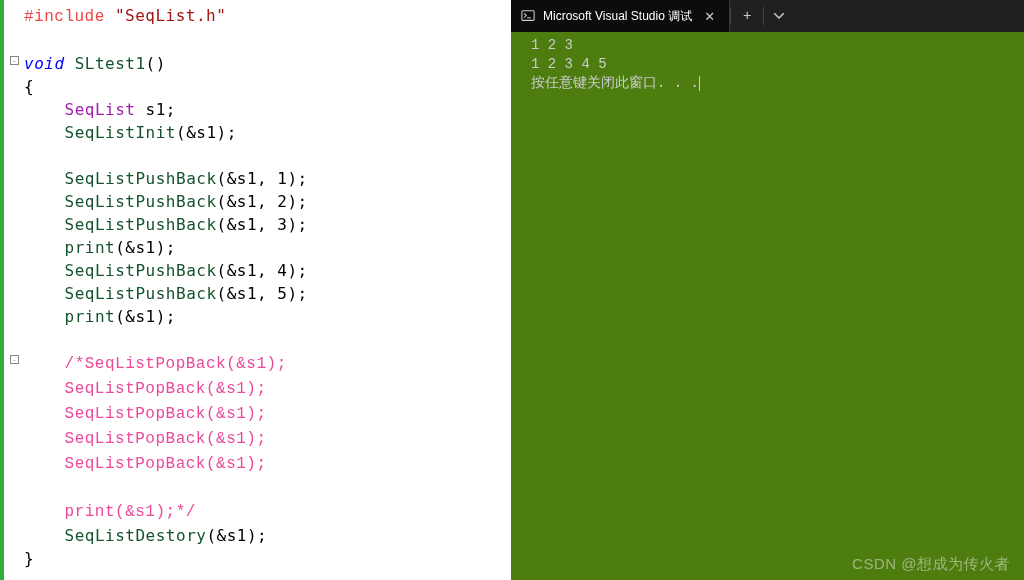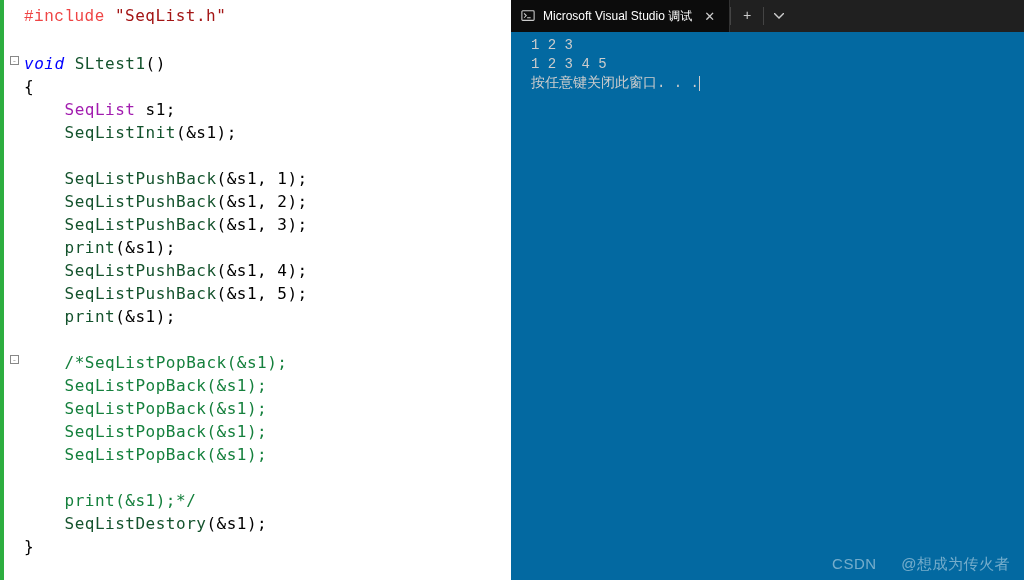--- a/index.html
+++ b/index.html
@@ -43,26 +43,26 @@
       line-height: 23px;
       white-space: pre;
       color: #000000;
       letter-spacing: 0.5px;
     }
     .kw-preproc { color: #ef4444; font-family: Liberation Mono, monospace; }
     .kw-string  { color: #a31515; }
     .kw-blue    { color: #0000ff; font-style: italic; }
     .kw-teal    { color: #a21caf; }
     .kw-func    { color: #14532d; }
-    .kw-comment { color: #15803d; }
+    .kw-comment { color: #ec4899; font-family: Liberation Mono, monospace; }
 
     .terminal-pane {
       width: 513px;
       height: 580px;
-      background: #0369a1;
+      background: #4d7c0f;
       display: flex;
       flex-direction: column;
       position: relative;
     }
     .tab-bar {
       display: flex;
       align-items: center;
       background: #202020;
       height: 32px;
       padding: 0;
@@ -124,21 +124,21 @@
     }
     .watermark {
       position: absolute;
       right: 10px;
       bottom: 6px;
       color: rgba(255,255,255,0.45);
       font-family: "Microsoft YaHei","Segoe UI",sans-serif;
       font-size: 15px;
       letter-spacing: 0.5px;
     }
-    .watermark .at { margin-right: 4px; margin-left: 20px; }
+    .watermark .at { margin-right: 4px; }
   </style>
 </head>
 <body>
 
 <div class="editor-pane">
   <div class="editor-gutter" id="gutter">
       <div class="fold-marker" style="top: 56px;">-</div>
       <div class="fold-marker" style="top: 355px;">-</div>
     </div>
   <pre class="editor-content" id="code-content"><div><span class="kw-preproc">#include </span><span class="kw-string">"SeqList.h"</span></div><div>&nbsp;</div><div><span class="kw-blue">void</span><span> </span><span class="kw-func">SLtest1</span><span>()</span></div><div><span>{</span></div><div><span>    </span><span class="kw-teal">SeqList</span><span> s1;</span></div><div><span>    </span><span class="kw-func">SeqListInit</span><span>(&amp;s1);</span></div><div>&nbsp;</div><div><span>    </span><span class="kw-func">SeqListPushBack</span><span>(&amp;s1, 1);</span></div><div><span>    </span><span class="kw-func">SeqListPushBack</span><span>(&amp;s1, 2);</span></div><div><span>    </span><span class="kw-func">SeqListPushBack</span><span>(&amp;s1, 3);</span></div><div><span>    </span><span class="kw-func">print</span><span>(&amp;s1);</span></div><div><span>    </span><span class="kw-func">SeqListPushBack</span><span>(&amp;s1, 4);</span></div><div><span>    </span><span class="kw-func">SeqListPushBack</span><span>(&amp;s1, 5);</span></div><div><span>    </span><span class="kw-func">print</span><span>(&amp;s1);</span></div><div>&nbsp;</div><div><span>    </span><span class="kw-comment">/*SeqListPopBack(&amp;s1);</span></div><div><span>    </span><span class="kw-comment">SeqListPopBack(&amp;s1);</span></div><div><span>    </span><span class="kw-comment">SeqListPopBack(&amp;s1);</span></div><div><span>    </span><span class="kw-comment">SeqListPopBack(&amp;s1);</span></div><div><span>    </span><span class="kw-comment">SeqListPopBack(&amp;s1);</span></div><div>&nbsp;</div><div><span>    </span><span class="kw-comment">print(&amp;s1);*/</span></div><div><span>    </span><span class="kw-func">SeqListDestory</span><span>(&amp;s1);</span></div><div><span>}</span></div></pre>

